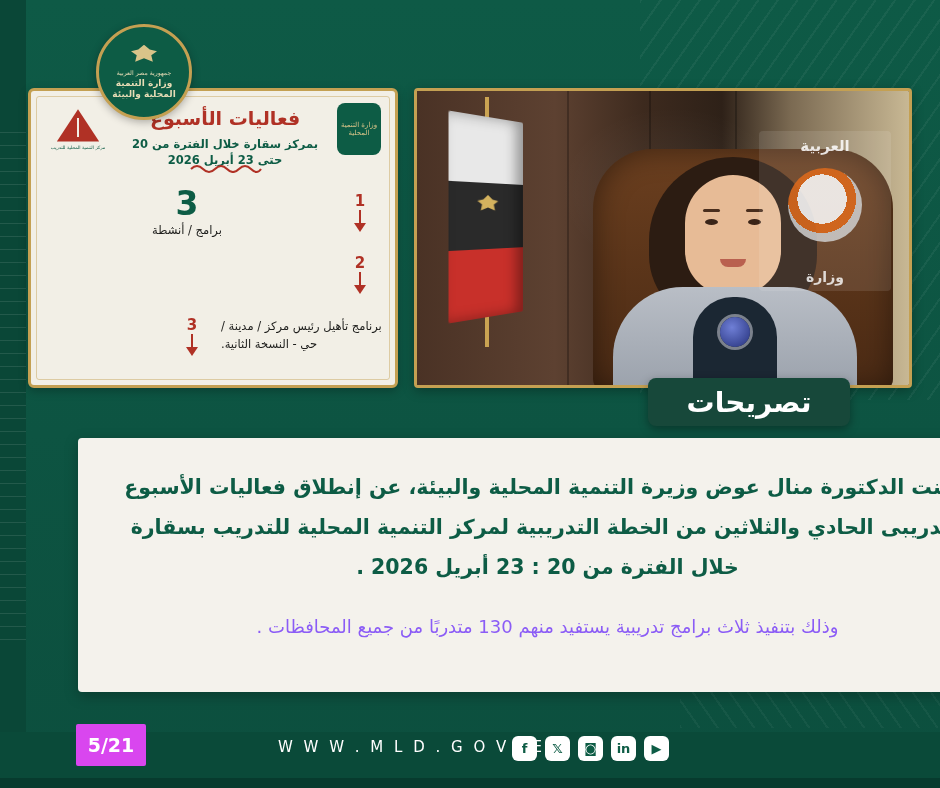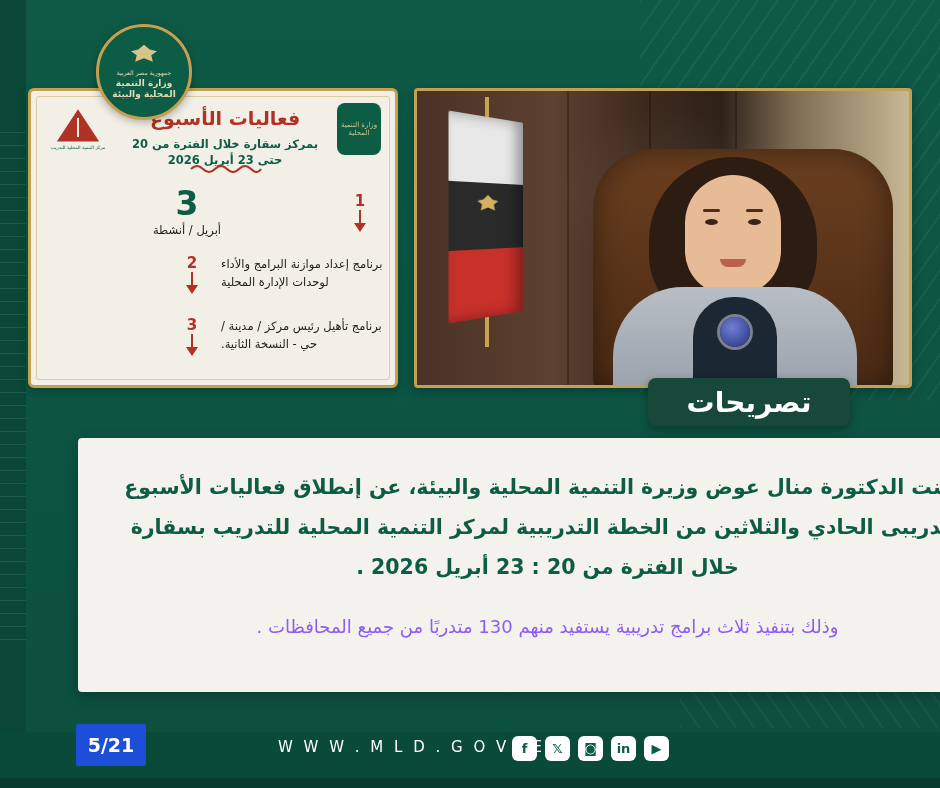--- a/index.html
+++ b/index.html
@@ -254,21 +254,21 @@
     color: #0d5c45; font-weight: bold; font-size: 20.5px; line-height: 1.95;
     text-align: center; direction: rtl;
   }
   .stmt-sub {
     color: #8b5cf6; font-size: 18px; line-height: 1.95; margin-top: 21px;
     text-align: center; direction: rtl;
   }
   
   .page-badge {
     position: absolute; left: 76px; bottom: 22px;
-    width: 70px; height: 42px; background: #1d4ed8;
+    width: 70px; height: 42px; background: #d946ef;
     display: flex; align-items: center; justify-content: center;
     color: #ffffff; font-size: 19px; font-weight: bold;
     border-radius: 2px;
   }
   .footer-url {
     position: absolute; left: 278px; bottom: 32px;
     color: #ffffff; font-size: 15px; letter-spacing: 3px; direction: ltr;
   }
   .social {
     position: absolute; left: 512px; bottom: 27px;
@@ -316,26 +316,25 @@
 
     <div class="rows">
       <div class="row">
         <div class="row-num">
           <span>1</span>
           <span class="arrow-stem"></span>
           <span class="arrow-down"></span>
         </div>
         <div class="row-stat">
           <div class="stat-big">3</div>
-          <div class="stat-lbl">أبريل / أنشطة</div>
+          <div class="stat-lbl">برامج / أنشطة</div>
         </div>
       </div>
 
       <div class="row">
-        <div class="row-text">برنامج إعداد موازنة البرامج والأداء لوحدات الإدارة المحلية</div>
         <div class="row-num">
           <span>2</span>
           <span class="arrow-stem"></span>
           <span class="arrow-down"></span>
         </div>
       </div>
 
       <div class="row">
         <div class="row-text">برنامج تأهيل رئيس مركز / مدينة / حي - النسخة الثانية.</div>
         <div class="row-num">
@@ -368,20 +367,25 @@
           <span class="brow r"></span>
         <span class="eye l"></span>
           <span class="eye r"></span>
         <span class="mouth"></span>
       </div>
       <div class="person-body">
         <div class="body-inner"></div>
         <div class="necklace"></div>
       </div>
 
+      <div class="wall-emblem">
+        <div class="we-text">العربية</div>
+        <div class="we-shape"></div>
+        <div class="we-text2">وزارة</div>
+      </div>
     </div>
   </div>
 
 
   <div class="tab">تصريحات</div>
 
   <div class="statement">
     <div class="stmt-hi">أعلنت الدكتورة منال عوض وزيرة التنمية المحلية والبيئة، عن إنطلاق فعاليات الأسبوع التدريبى الحادي والثلاثين من الخطة التدريبية لمركز التنمية المحلية للتدريب بسقارة خلال الفترة من 20 : 23 أبريل 2026 .</div>
     <div class="stmt-sub">وذلك بتنفيذ ثلاث برامج تدريبية يستفيد منهم 130 متدربًا من جميع المحافظات .</div>
   </div>

